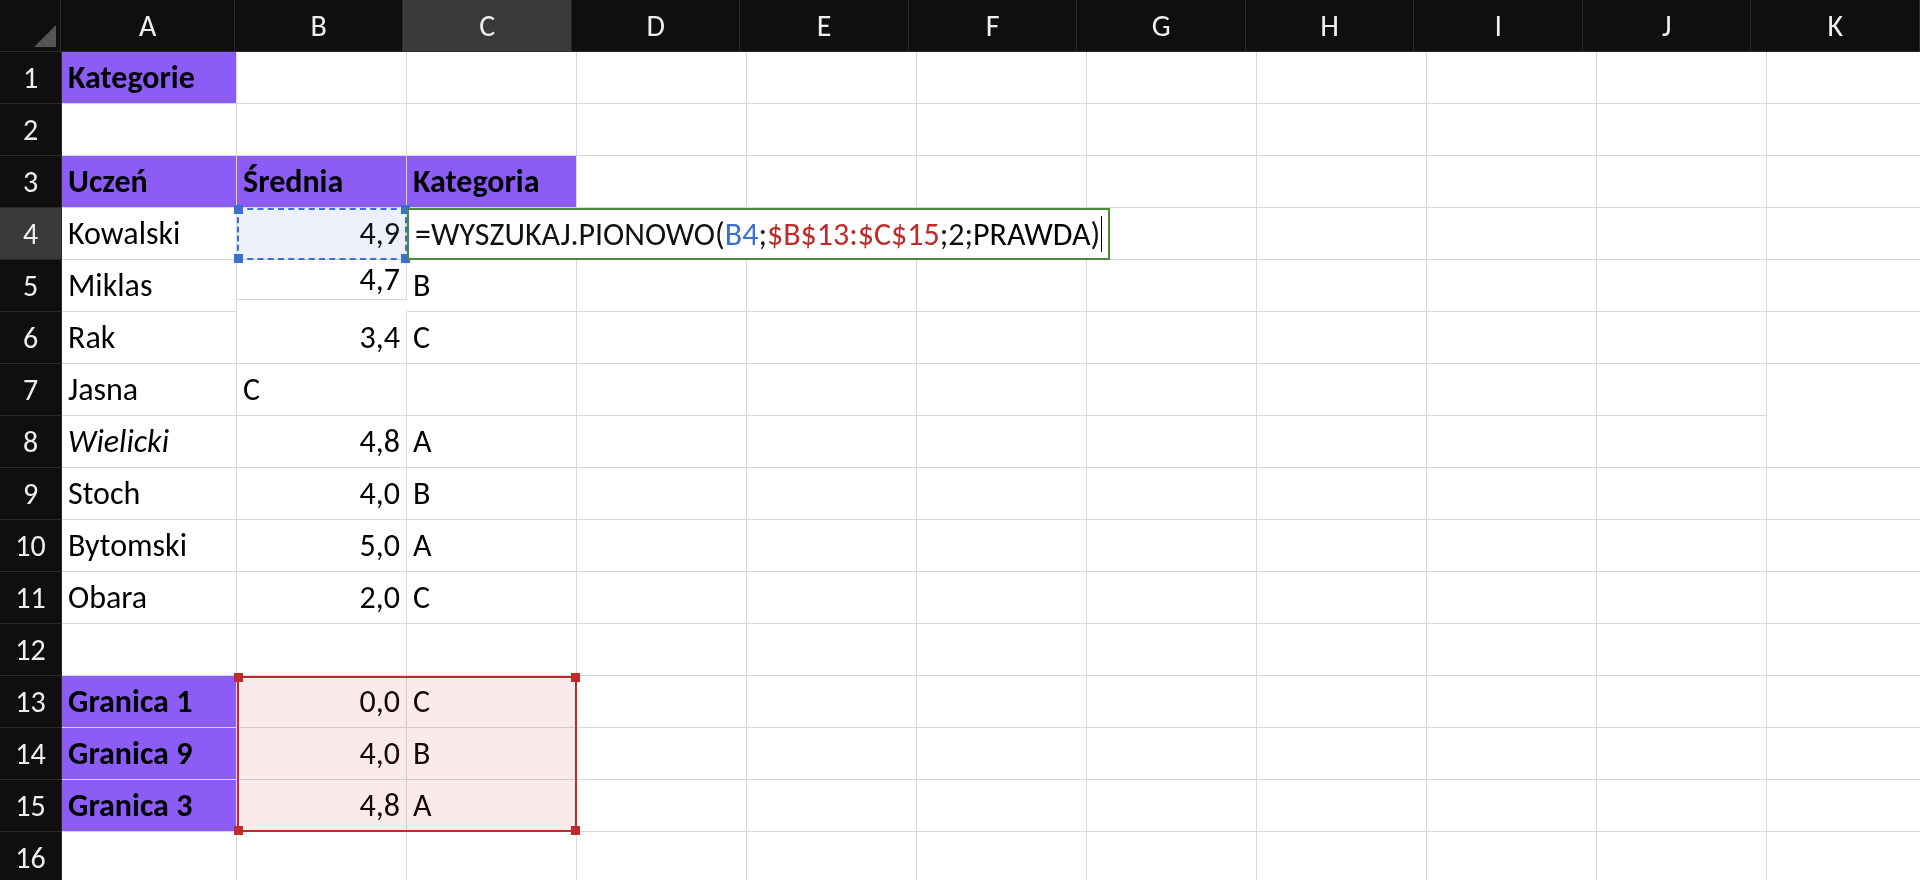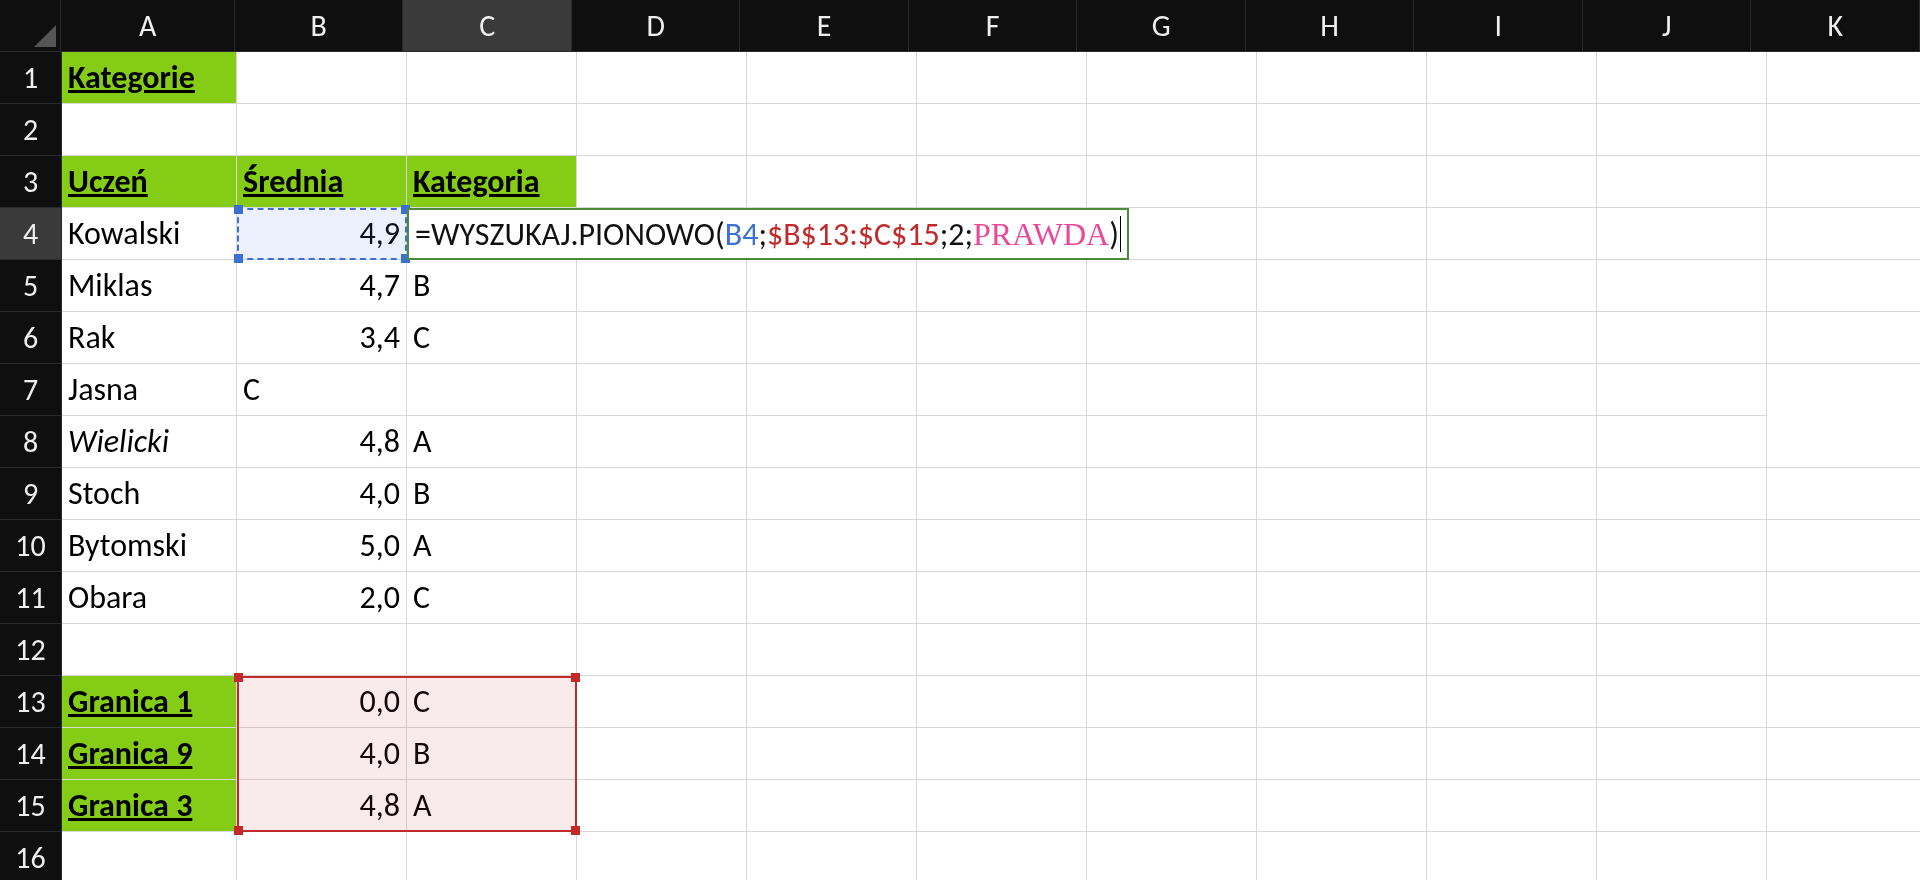--- a/index.html
+++ b/index.html
@@ -16,32 +16,32 @@
 
 
 .rowhdr-col { position: absolute; top: 52px; left: 0; width: 62px; z-index: 5; }
 .rowhdr { width: 62px; background: #0f0f0f; color: #eee; text-align: center; font-size: 30px; border-right: 1px solid #2a2a2a; border-bottom: 1px solid #2a2a2a; display: flex; align-items: center; justify-content: center; user-select: none; }
 .rowhdr.active { background: #3a3a3a; }
 
 
 .grid { position: absolute; top: 52px; left: 62px; }
 .row { display: flex; }
 .cell { border-right: 1px solid #d8d8d8; border-bottom: 1px solid #d8d8d8; background: #fff; padding: 0 6px; display: flex; align-items: center; white-space: nowrap; overflow: visible; font-size: 32px; }
-.hdrcell { background: #84cc16; font-weight: 700; text-decoration: underline; }
+.hdrcell { background: #8b5cf6; font-weight: 700; }
 .ar { justify-content: flex-end; }
 .al { justify-content: flex-start; }
 
 
 .formula-edit { position: absolute; z-index: 20; background: #fff; border: 2px solid #4a8a3a; padding: 0 6px; display: flex; align-items: center; font-size: 32px; cursor: text; white-space: nowrap; }
 .tok-fn   { color: #111; }
 .tok-ref1 { color: #3b6fd1; }
 .tok-ref2 { color: #c02a2a; }
 .tok-num  { color: #111; }
 .tok-p    { color: #111; }
-.tok-kw   { color: #ec4899; font-family: Liberation Serif, serif; }
+.tok-kw   { color: #000000; }
 .caret { display: inline-block; width: 1px; height: 36px; background: #000; vertical-align: middle; margin-left: 1px; }
 
 
 .hl { position: absolute; z-index: 10; pointer-events: none; }
 .hl-blue { border: 2px dashed #3b6fd1; background: rgba(88,130,220,0.12); }
 .hl-red  { border: 2px solid #c02a2a; background: rgba(200,60,60,0.10); }
 .hl-blue .hc { position: absolute; width: 9px; height: 9px; background: #3b6fd1; }
 .hl-red  .hc { position: absolute; width: 9px; height: 9px; background: #c02a2a; }
 .hc.tl { top: -5px; left: -5px; } .hc.tr { top: -5px; right: -5px; }
 .hc.bl { bottom: -5px; left: -5px; } .hc.br { bottom: -5px; right: -5px; }
@@ -134,21 +134,21 @@
         <div class="cell" style="width: 170px; height: 52px;"></div>
         <div class="cell" style="width: 170px; height: 52px;"></div>
         <div class="cell" style="width: 170px; height: 52px;"></div>
         <div class="cell" style="width: 170px; height: 52px;"></div>
         <div class="cell" style="width: 170px; height: 52px;"></div>
         <div class="cell" style="width: 170px; height: 52px;"></div>
         <div class="cell" style="width: 170px; height: 52px;"></div>
       </div>
       <div class="row">
         <div class="cell al" style="width: 175px; height: 52px;">Miklas</div>
-        <div class="cell ar" style="width: 170px; height: 52px;">4,7</div>
+        <div class="cell ar" style="width: 170px; height: 40px;">4,7</div>
         <div class="cell al" style="width: 170px; height: 52px;">B</div>
         <div class="cell" style="width: 170px; height: 52px;"></div>
         <div class="cell" style="width: 170px; height: 52px;"></div>
         <div class="cell" style="width: 170px; height: 52px;"></div>
         <div class="cell" style="width: 170px; height: 52px;"></div>
         <div class="cell" style="width: 170px; height: 52px;"></div>
         <div class="cell" style="width: 170px; height: 52px;"></div>
         <div class="cell" style="width: 170px; height: 52px;"></div>
         <div class="cell" style="width: 170px; height: 52px;"></div>
       </div>

